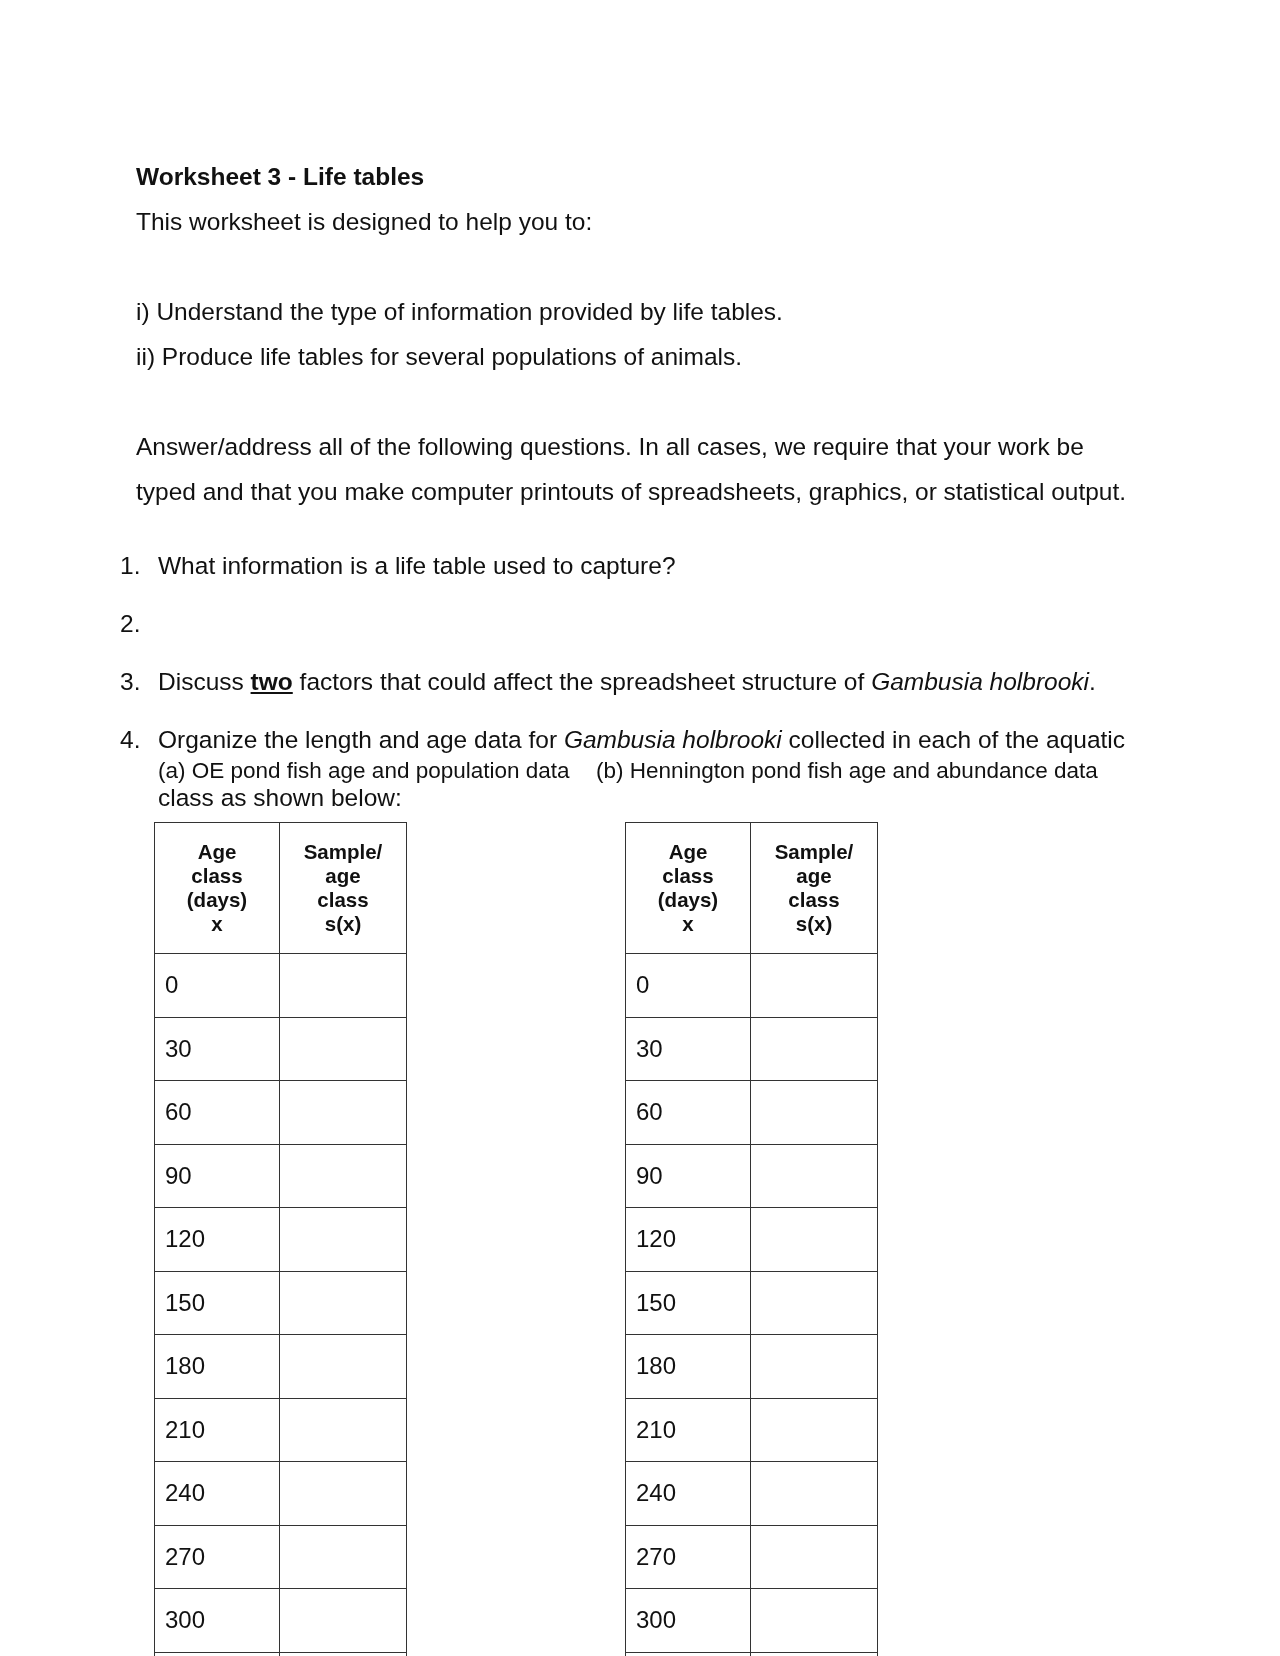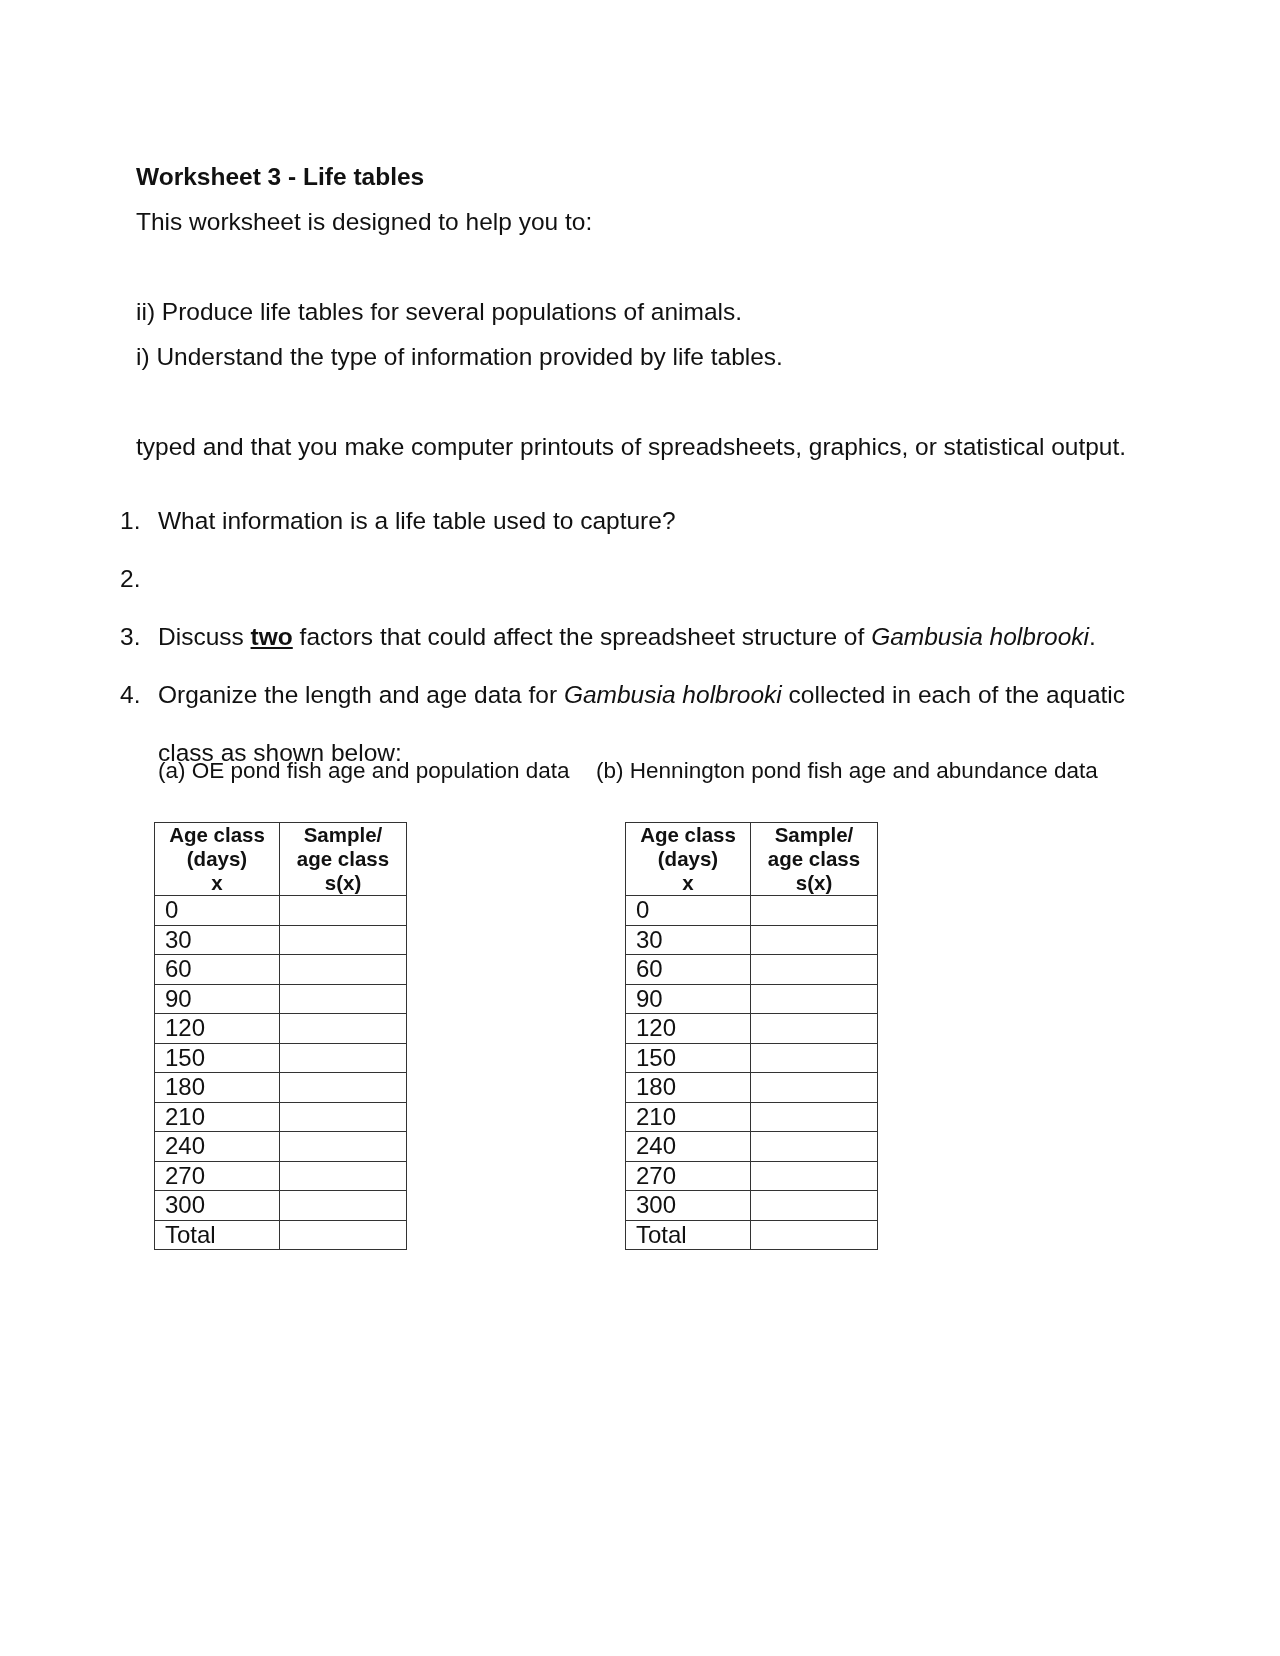--- a/index.html
+++ b/index.html
@@ -8,36 +8,37 @@
     .title { font-weight: bold; }
     .p { margin: 16px; }
     .gap { height: 29px; }
     .q { display: flex; margin: 0; }
     .q .num { width: 38px; flex: none; }
     .q .txt { flex: 1; }
     .u { font-weight: bold; text-decoration: underline; }
     .captions { position: absolute; left: 158px; top: 757px; font-size: 22.5px; line-height: 28px; white-space: nowrap; }
     .captions span { display: inline-block; }
     table.lt { position: absolute; border-collapse: collapse; font-size: 24px; }
-    table.lt th, table.lt td { border: 1.5px solid #333; padding: 0; }
+    table.lt th, table.lt td { border: 1.5px solid #333; padding: 17px; }
     table.lt th { font-weight: bold; font-size: 20.5px; line-height: 24px; text-align: center; height: 72px; vertical-align: middle; }
     table.lt td { height: 28.5px; line-height: 28px; padding-left: 10px; text-align: left; }
     table.lt col.c1 { width: 125px; }
     table.lt col.c2 { width: 127px; }
   </style>
 </head>
 <body>
 
 <div class="page">
   <p class="p title">Worksheet 3 - Life tables</p>
   <p class="p">This worksheet is designed to help you to:</p>
   <div class="gap"></div>
+  <p class="p">i) Understand the type of information provided by life tables.</p>
   <p class="p">ii) Produce life tables for several populations of animals.</p>
-  <p class="p">i) Understand the type of information provided by life tables.</p>
   <div class="gap"></div>
+  <p class="p">Answer/address all of the following questions. In all cases, we require that your work be</p>
   <p class="p">typed and that you make computer printouts of spreadsheets, graphics, or statistical output.</p>
   <div class="gap"></div>
 
   <div class="q">
     <span class="num">1.</span>
     <span class="txt">What information is a life table used to capture?</span>
   </div>
   <div class="gap"></div>
 
   <div class="q">

